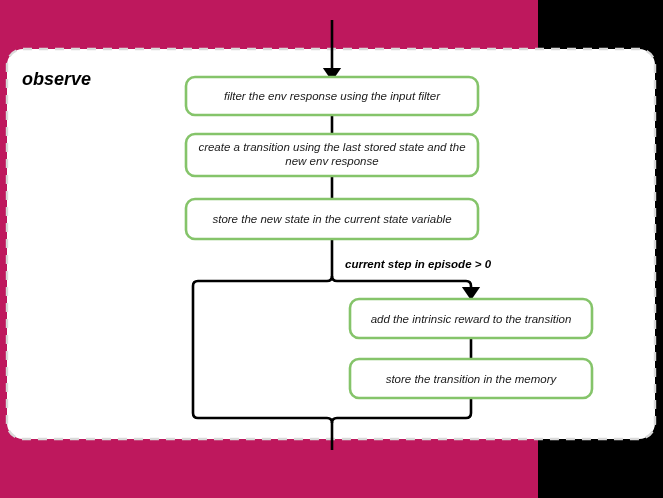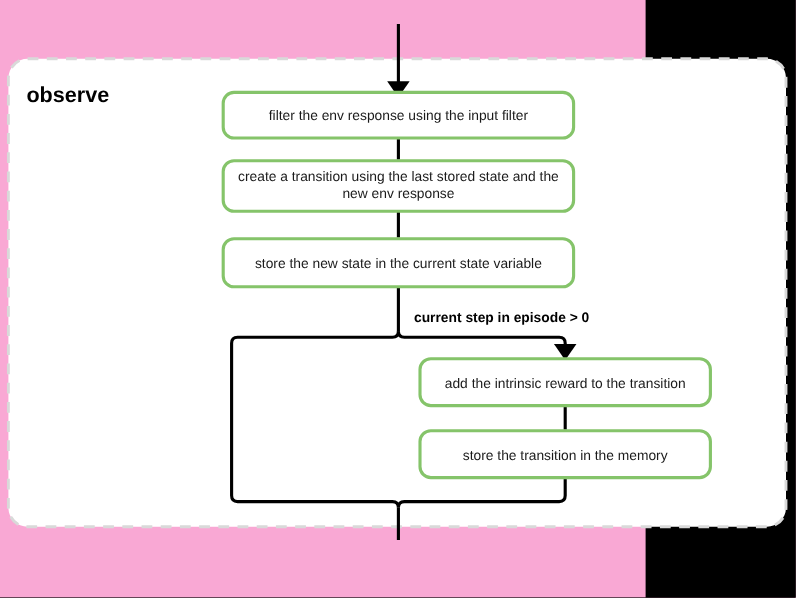--- a/index.html
+++ b/index.html
@@ -10,21 +10,22 @@
   body {
     width: 663px;
     height: 498px;
     overflow: hidden;
     font-family: "Liberation Sans", sans-serif;
   }
   #stage {
     position: relative;
     width: 538px;
     height: 498px;
-    background: #f9a8d4;
+    background: #be185d;
+    font-style: italic;
   }
   #diagram-svg {
     position: absolute;
     left: 0;
     top: 0;
     width: 663px;
     height: 498px;
   }
   .node-label {
     font-family: "Liberation Sans", sans-serif;

